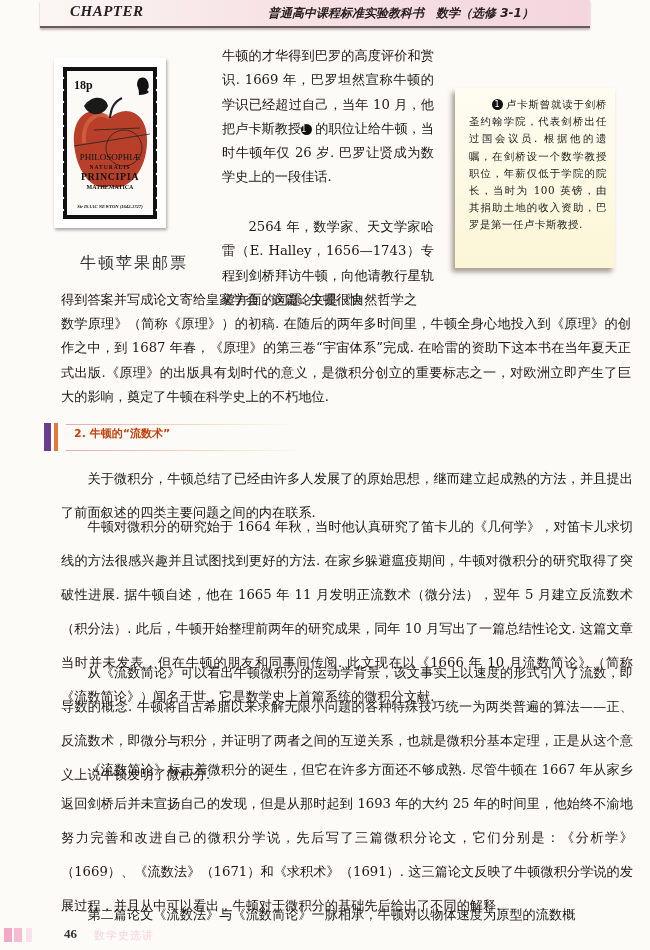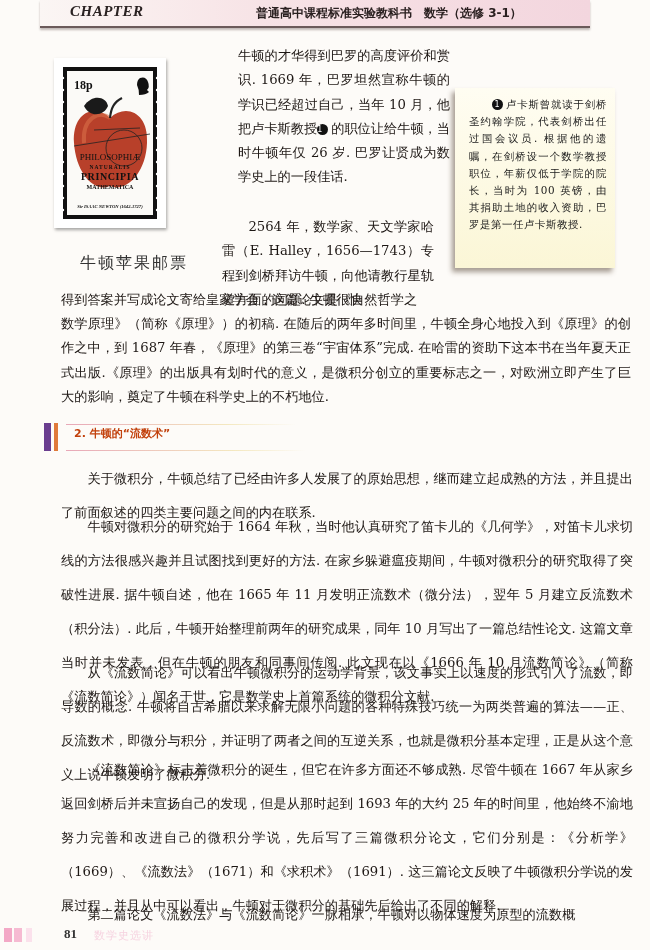--- a/index.html
+++ b/index.html
@@ -14,38 +14,38 @@
     background: linear-gradient(90deg, #fbf6f4 0%, #f7e3e6 40%, #f3d6de 100%);
     border-bottom: 2px solid #6b5a5a;
     box-shadow: 0 2px 2px rgba(80,60,60,0.35);
   }
   .header .chapter {
     position: absolute; left: 30px; top: 3px;
     font-family: "Liberation Serif", serif; font-style: italic; font-weight: bold;
     font-size: 15px; letter-spacing: 0.5px; color: #2a2222;
   }
   .header .booktitle {
-    position: absolute; left: 216px; top: 5px;
-    font-family: "DejaVu Sans", sans-serif; font-weight: bold;
+    position: absolute; left: 228px; top: 5px;
+    font-family: "DejaVu Sans", sans-serif; font-style: italic; font-weight: bold;
     font-size: 12px; color: #2a2020;
   }
   .stamp-wrap {
     position: absolute; left: 54px; top: 58px; width: 112px; height: 170px;
     background: #c4b5fd; box-shadow: 1px 2px 3px rgba(0,0,0,0.35);
   }
   .stamp-wrap svg { display: block; }
   .stamp-caption {
     position: absolute; left: 80px; top: 253px;
     font-size: 16px; letter-spacing: 2px; color: #333;
   }
   .para {
     position: absolute; font-size: 13.2px; line-height: 24.3px; margin: 0;
     text-align: justify; text-align-last: left;
   }
-  .p1 { left: 238px; top: 44px; width: 212px; }
+  .p1 { left: 222px; top: 44px; width: 212px; }
   .p2 { left: 222px; top: 215px; width: 212px; text-indent: 2em; }
   .p2b { left: 61px; top: 288px; width: 366px; }
   .p3 { left: 61px; top: 312px; width: 570px; }
   .note {
     position: absolute; left: 455px; top: 88px; width: 160px; height: 180px;
     background: linear-gradient(180deg, #fffdf2, #fbf6d6);
     box-shadow: -3px 4px 5px rgba(60,40,20,0.45);
     padding: 8px 8px 6px 14px; box-sizing: border-box;
     font-size: 10.4px; line-height: 17.2px; color: #1a1a1a; letter-spacing: 0.6px;
     text-align: justify;
@@ -170,15 +170,15 @@
 <p class="body-text b1">关于微积分，牛顿总结了已经由许多人发展了的原始思想，继而建立起成熟的方法，并且提出了前面叙述的四类主要问题之间的内在联系.</p>
 <p class="body-text b2">牛顿对微积分的研究始于 1664 年秋，当时他认真研究了笛卡儿的《几何学》，对笛卡儿求切线的方法很感兴趣并且试图找到更好的方法. 在家乡躲避瘟疫期间，牛顿对微积分的研究取得了突破性进展. 据牛顿自述，他在 1665 年 11 月发明正流数术（微分法），翌年 5 月建立反流数术（积分法）. 此后，牛顿开始整理前两年的研究成果，同年 10 月写出了一篇总结性论文. 这篇文章当时并未发表，但在牛顿的朋友和同事间传阅. 此文现在以《1666 年 10 月流数简论》（简称《流数简论》）闻名于世，它是数学史上首篇系统的微积分文献.</p>
 <p class="body-text b3">从《流数简论》可以看出牛顿微积分的运动学背景，该文事实上以速度的形式引入了流数，即导数的概念. 牛顿将自古希腊以来求解无限小问题的各种特殊技巧统一为两类普遍的算法——正、反流数术，即微分与积分，并证明了两者之间的互逆关系，也就是微积分基本定理，正是从这个意义上说牛顿发明了微积分.</p>
 <p class="body-text b4">《流数简论》标志着微积分的诞生，但它在许多方面还不够成熟. 尽管牛顿在 1667 年从家乡返回剑桥后并未宣扬自己的发现，但是从那时起到 1693 年的大约 25 年的时间里，他始终不渝地努力完善和改进自己的微积分学说，先后写了三篇微积分论文，它们分别是：《分析学》（1669）、《流数法》（1671）和《求积术》（1691）. 这三篇论文反映了牛顿微积分学说的发展过程，并且从中可以看出，牛顿对于微积分的基础先后给出了不同的解释.</p>
 <p class="body-text b5">第二篇论文《流数法》与《流数简论》一脉相承，牛顿对以物体速度为原型的流数概</p>
 
 <div class="footer">
   <div class="blk1"></div>
   <div class="blk2"></div>
   <div class="blk3"></div>
-  <span class="pagenum">81</span>
+  <span class="pagenum">46</span>
   <span class="faint">数学史选讲</span>
 </div>
 
 </body></html>

